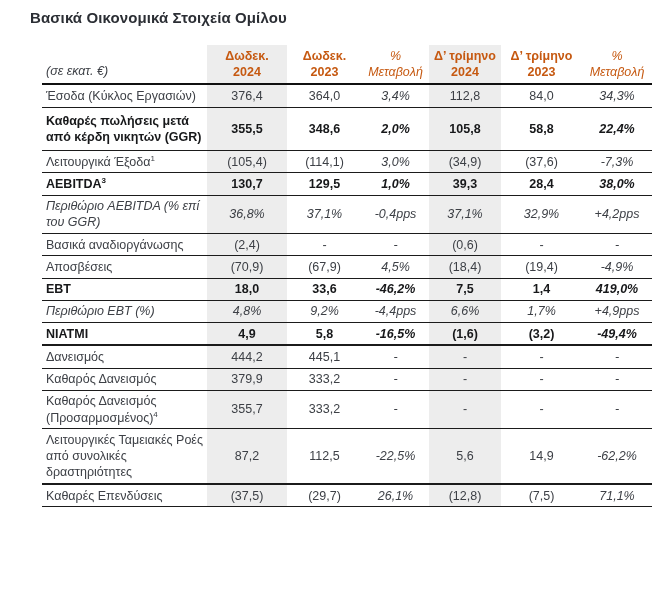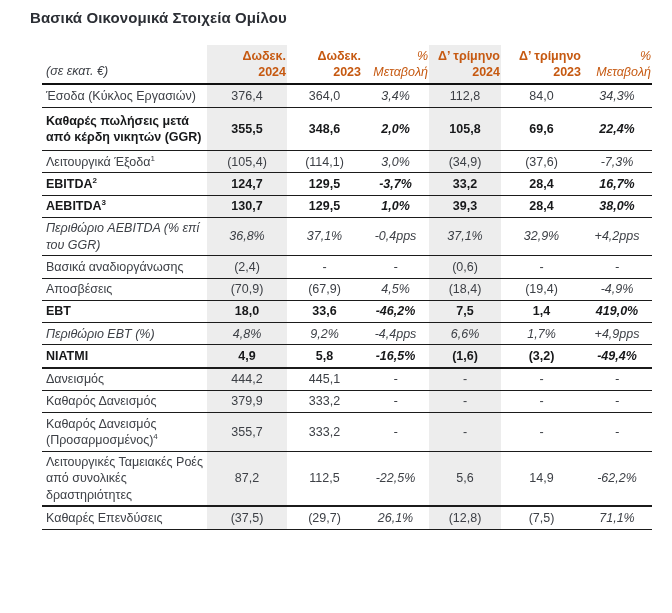--- a/index.html
+++ b/index.html
@@ -28,21 +28,21 @@
   col.c-label{width:165px;}
   col.c1{width:80px;}
   col.c2{width:75px;}
   col.c3{width:67px;}
   col.c4{width:72px;}
   col.c5{width:81px;}
   col.c6{width:70px;}
 
   thead th{
     color:var(--accent);font-weight:bold;font-size:12.5px;line-height:1.25;
-    text-align:right;vertical-align:bottom;
+    text-align:center;vertical-align:bottom;
     padding:4px 1px 3px 1px;
     border-bottom:2.5px solid #101010;
   }
   thead th.hdr-italic{font-style:italic;font-weight:normal;}
   thead th.unit-cell{
     color:var(--text);font-style:italic;font-weight:normal;
     text-align:left;padding-left:4px;padding-bottom:4px;
   }
   tbody td{
     font-size:12.5px;line-height:1.3;color:var(--text);
@@ -111,40 +111,31 @@
         <td class="shaded ">112,8</td>
         <td class="">84,0</td>
         <td class="pct">34,3%</td>
       </tr>
       <tr class="bold pad">
         <td class="label">Καθαρές πωλήσεις μετά από κέρδη νικητών (GGR)</td>
         <td class="shaded ">355,5</td>
         <td class="">348,6</td>
         <td class="pct">2,0%</td>
         <td class="shaded ">105,8</td>
-        <td class="">69,6</td>
+        <td class="">58,8</td>
         <td class="pct">22,4%</td>
       </tr>
       <tr class="regular">
         <td class="label">Λειτουργικά Έξοδα<sup>1</sup></td>
         <td class="shaded ">(105,4)</td>
         <td class="">(114,1)</td>
         <td class="pct">3,0%</td>
         <td class="shaded ">(34,9)</td>
         <td class="">(37,6)</td>
         <td class="pct">-7,3%</td>
-      </tr>
-      <tr class="bold">
-        <td class="label">EBITDA<sup>2</sup></td>
-        <td class="shaded ">124,7</td>
-        <td class="">129,5</td>
-        <td class="pct">-3,7%</td>
-        <td class="shaded ">33,2</td>
-        <td class="">28,4</td>
-        <td class="pct">16,7%</td>
       </tr>
       <tr class="bold">
         <td class="label">AEBITDA<sup>3</sup></td>
         <td class="shaded ">130,7</td>
         <td class="">129,5</td>
         <td class="pct">1,0%</td>
         <td class="shaded ">39,3</td>
         <td class="">28,4</td>
         <td class="pct">38,0%</td>
       </tr>

